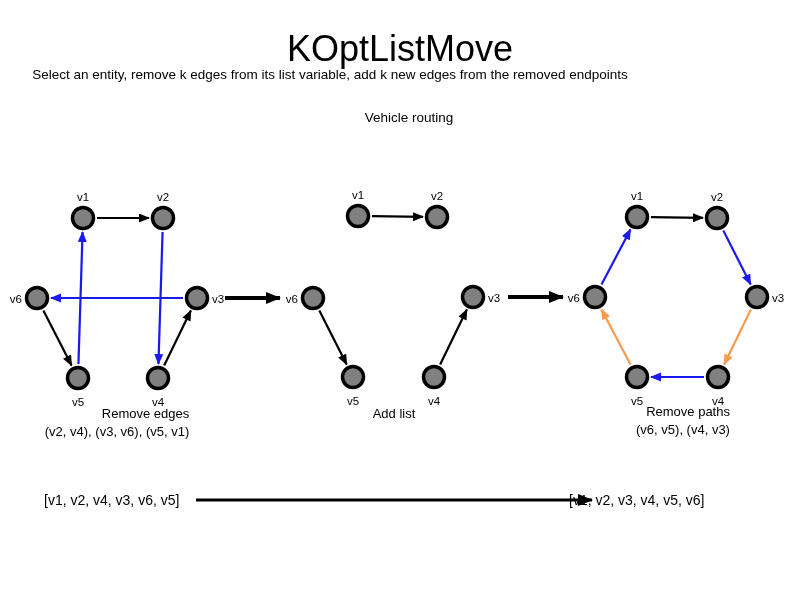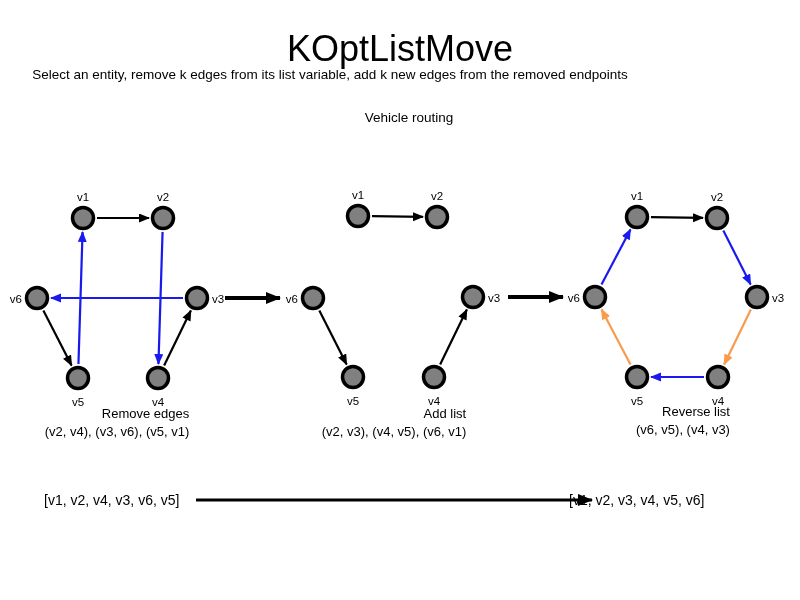--- a/index.html
+++ b/index.html
@@ -117,21 +117,20 @@
       <line x1="196" y1="500" x2="592" y2="500" stroke="#000" stroke-width="3.2" marker-end="url(#arr-big)"></line>
     </g>
 </svg>
 
 <div class="caption cap-left">
   <div>Remove edges</div>
   <div>(v2, v4), (v3, v6), (v5, v1)</div>
 </div>
 <div class="caption cap-mid">
   <div>Add list</div>
-  <div>(v2, v3), (v4, v5), (v6, v1)</div>
 </div>
 <div class="caption cap-right">
-  <div>Reverse list</div>
+  <div>Remove paths</div>
   <div>(v6, v5), (v4, v3)</div>
 </div>
 
 <span class="seq seq-before">[v1, v2, v4, v3, v6, v5]</span>
 <span class="seq seq-after">[v1, v2, v3, v4, v5, v6]</span>
 
 </body></html>

